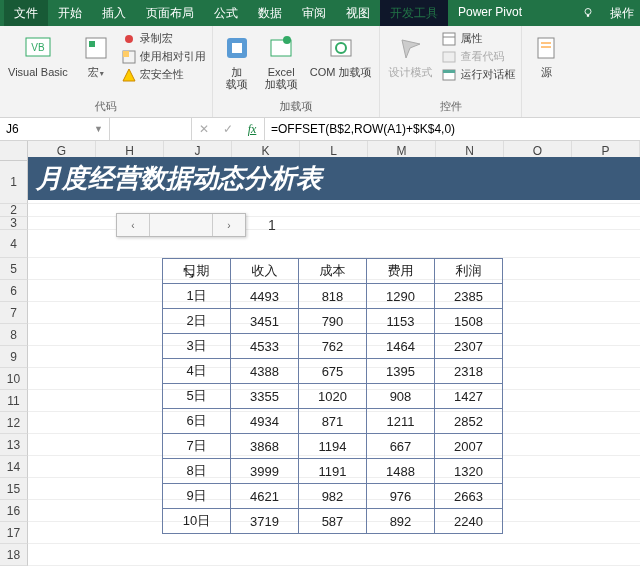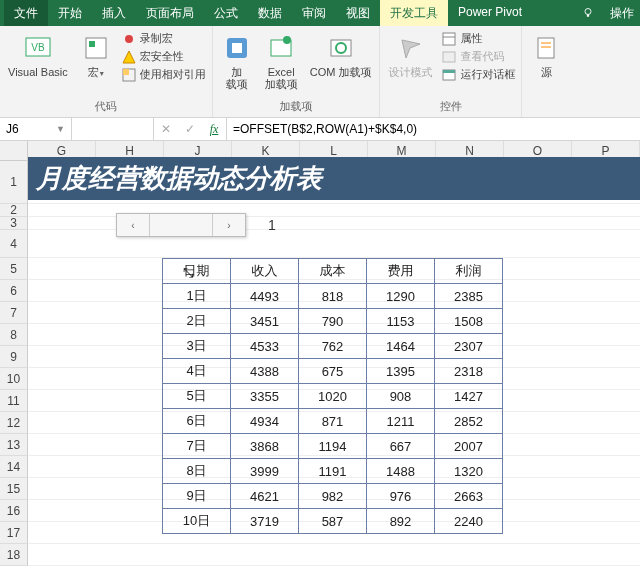--- a/index.html
+++ b/index.html
@@ -2,21 +2,21 @@
 <html><head>
 <meta charset="utf-8">
 <style>
   * { box-sizing: border-box; margin: 0; padding: 0; }
   body { font-family: "Microsoft YaHei", Arial, sans-serif; font-size: 12px; background: #fff; width: 640px; height: 583px; overflow: hidden; }
   
   
   .ribbon-tabs { display: flex; background: #217346; color: #fff; height: 26px; align-items: stretch; padding-left: 4px; }
   .ribbon-tab { padding: 5px 10px; cursor: pointer; font-size: 12px; white-space: nowrap; }
   .ribbon-tab.file { background: #185a36; }
-  .ribbon-tab.active { background: #fef9c3; color: #217346; }
+  .ribbon-tab.active { background: #0f172a; color: #217346; }
   .ribbon-tab.last { margin-left: auto; display: flex; align-items: center; gap: 16px; padding-right: 6px; }
   .lightbulb { width: 12px; height: 12px; }
   
   
   .ribbon { display: flex; background: #f3f3f3; border-bottom: 1px solid #d4d4d4; height: 92px; }
   .ribbon-group { display: flex; flex-direction: column; border-right: 1px solid #e1e1e1; padding: 2px 4px 0; }
   .ribbon-group-content { flex: 1; display: flex; align-items: flex-start; gap: 4px; padding-top: 2px; }
   .ribbon-group-label { text-align: center; color: #666; font-size: 11px; padding: 2px 0 3px; }
   
   .big-btn { display: flex; flex-direction: column; align-items: center; padding: 2px 4px; gap: 2px; text-align: center; cursor: pointer; min-width: 38px; }
@@ -25,21 +25,21 @@
   .big-btn.disabled .lbl { color: #aaa; }
   
   .small-list { display: flex; flex-direction: column; gap: 1px; }
   .small-item { display: flex; align-items: center; gap: 4px; padding: 1px 2px; font-size: 11px; color: #444; cursor: pointer; white-space: nowrap; }
   .small-item .mini-icon { width: 14px; height: 14px; flex-shrink: 0; }
   .small-item.disabled { color: #aaa; }
   .dd { font-size: 8px; color: #666; margin-left: 1px; }
   
   
   .formula-bar { display: flex; align-items: stretch; height: 23px; border-bottom: 1px solid #d4d4d4; background: #fff; }
-  .name-box { width: 72px; border-right: 1px solid #d4d4d4; display: flex; align-items: center; padding: 0 6px; font-size: 12px; }
+  .name-box { width: 110px; border-right: 1px solid #d4d4d4; display: flex; align-items: center; padding: 0 6px; font-size: 12px; }
   .name-box input { border: none; outline: none; width: 100%; font-size: 12px; }
   .name-box .dd2 { color: #888; font-size: 9px; padding-left: 4px; cursor: pointer; }
   .fb-spacer { width: 82px; border-right: 1px solid #d4d4d4; }
   .fb-btns { display: flex; align-items: center; border-right: 1px solid #d4d4d4; }
   .fb-btn { width: 24px; text-align: center; color: #aaa; font-size: 12px; cursor: pointer; }
   .fb-btn.fx { font-style: italic; color: #15803d; font-family: "Times New Roman", serif; text-decoration: underline; }
   .formula-input { flex: 1; display: flex; align-items: center; padding: 0 6px; }
   .formula-input input { border: none; outline: none; width: 100%; font-size: 12px; }
   
   
@@ -119,30 +119,30 @@
       </div>
       <div class="small-list">
         <div class="small-item">
           <svg class="mini-icon">
               <circle cx="7" cy="7" r="4" fill="#d44"></circle>
             </svg>
           <span>录制宏</span>
         </div>
         <div class="small-item">
           <svg class="mini-icon">
-              <polygon points="7,1 13,13 1,13" fill="#fc0" stroke="#c80"></polygon>
-            </svg>
-          <span>宏安全性</span>
-        </div>
-        <div class="small-item">
-          <svg class="mini-icon">
               <rect x="1" y="1" width="12" height="12" fill="none" stroke="#888"></rect>
               <rect x="1" y="1" width="6" height="6" fill="#fc6"></rect>
             </svg>
           <span>使用相对引用</span>
+        </div>
+        <div class="small-item">
+          <svg class="mini-icon">
+              <polygon points="7,1 13,13 1,13" fill="#fc0" stroke="#c80"></polygon>
+            </svg>
+          <span>宏安全性</span>
         </div>
       </div>
     </div>
     <div class="ribbon-group-label">代码</div>
   </div>
 
   <div class="ribbon-group">
     <div class="ribbon-group-content">
       <div class="big-btn">
         <div class="icon-box">

